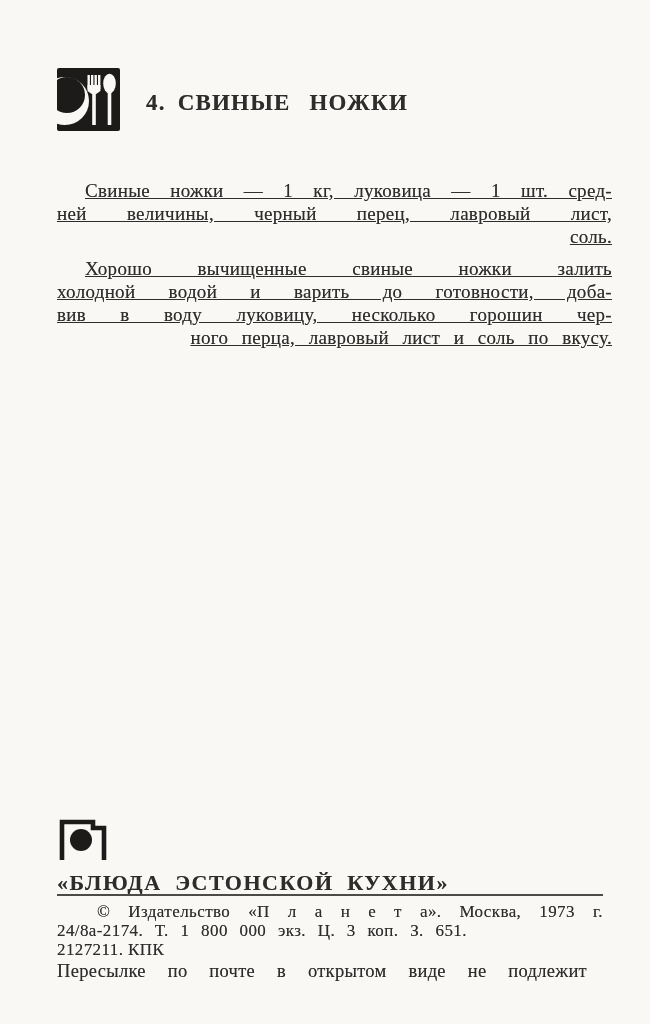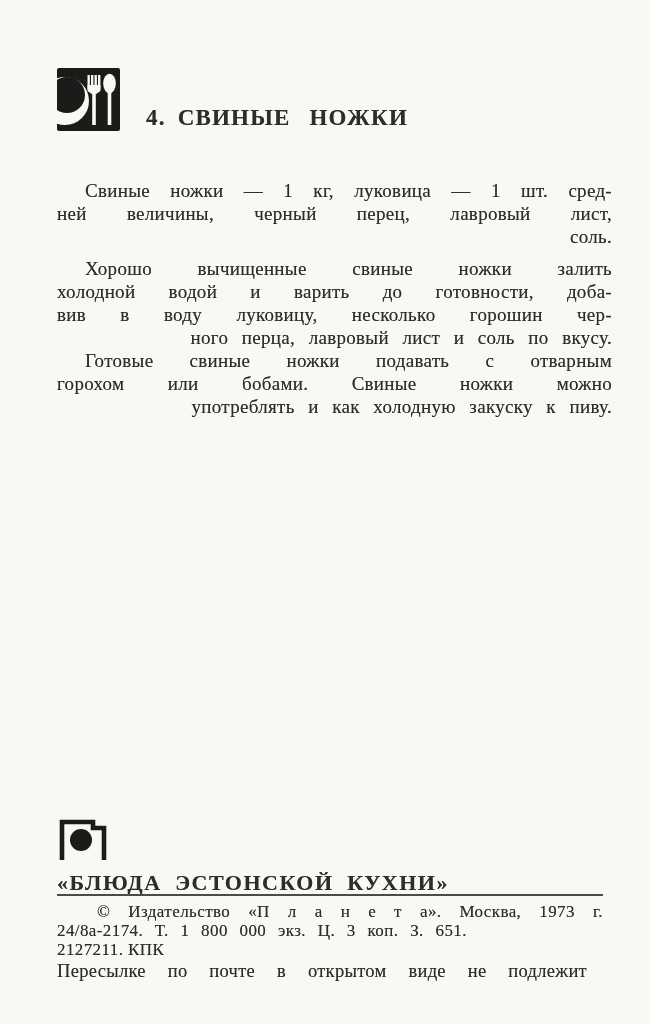--- a/index.html
+++ b/index.html
@@ -17,21 +17,21 @@
     overflow: hidden;
     text-shadow: 0 0 0.5px rgba(40,40,40,0.55);
   }
 
   
   .header {
     position: absolute;
     left: 57px;
     top: 68px;
     display: flex;
-    align-items: flex-end;
+    align-items: center;
   }
   .icon-box { width: 63px; height: 63px; flex: 0 0 auto; }
   .icon-box svg { display: block; }
   .recipe-title {
     margin: 7px 0 0 26px;
     font-size: 23px;
     font-weight: bold;
     letter-spacing: 1.2px;
     white-space: nowrap;
   }
@@ -43,21 +43,21 @@
     position: absolute;
     left: 57px;
     top: 179px;
     width: 555px;
     font-size: 19px;
     line-height: 23px;
     letter-spacing: 0.3px;
   }
   .para { margin: 0; }
   .para.ingredients { margin-bottom: 9px; }
-  .ln { display: block; }
+  .ln { display: block; text-decoration: underline; }
   .jl { text-align: justify; text-align-last: justify; }
   .indent { text-indent: 28px; }
   .lastln { text-align: right; word-spacing: 0.45em; }
 
   
   .pub-logo { position: absolute; left: 55px; top: 816px; }
   .series-title {
     position: absolute;
     left: 57px;
     top: 870px;
@@ -136,25 +136,20 @@
       <span class="ln jl indent">Свиные ножки — 1 кг, луковица — 1 шт. сред-</span>
       <span class="ln jl">ней величины, черный перец, лавровый лист,</span>
       <span class="ln lastln">соль.</span>
     </p>
     <p class="para">
       <span class="ln jl indent">Хорошо вычищенные свиные ножки залить</span>
       <span class="ln jl">холодной водой и варить до готовности, доба-</span>
       <span class="ln jl">вив в воду луковицу, несколько горошин чер-</span>
       <span class="ln lastln">ного перца, лавровый лист и соль по вкусу.</span>
     </p>
-    <p class="para">
-      <span class="ln jl indent">Готовые свиные ножки подавать с отварным</span>
-      <span class="ln jl">горохом или бобами. Свиные ножки можно</span>
-      <span class="ln lastln">употреблять и как холодную закуску к пиву.</span>
-    </p>
   </div>
 
   <div class="pub-logo">
     <svg width="56" height="44" viewBox="0 0 56 44" aria-hidden="true">
       <path d="M7 44 L7 6 L38 6 L38 12 L49 12 L49 44" fill="none" stroke="#1c1b19" stroke-width="4.6"></path>
       <circle cx="26" cy="24" r="11" fill="#1c1b19"></circle>
     </svg>
   </div>
 
   <div class="series-title">«БЛЮДА ЭСТОНСКОЙ КУХНИ»</div>

